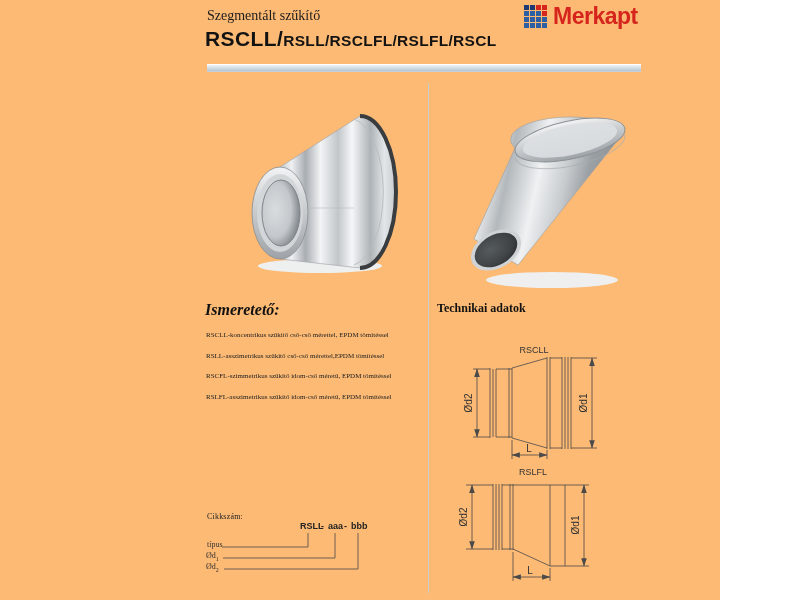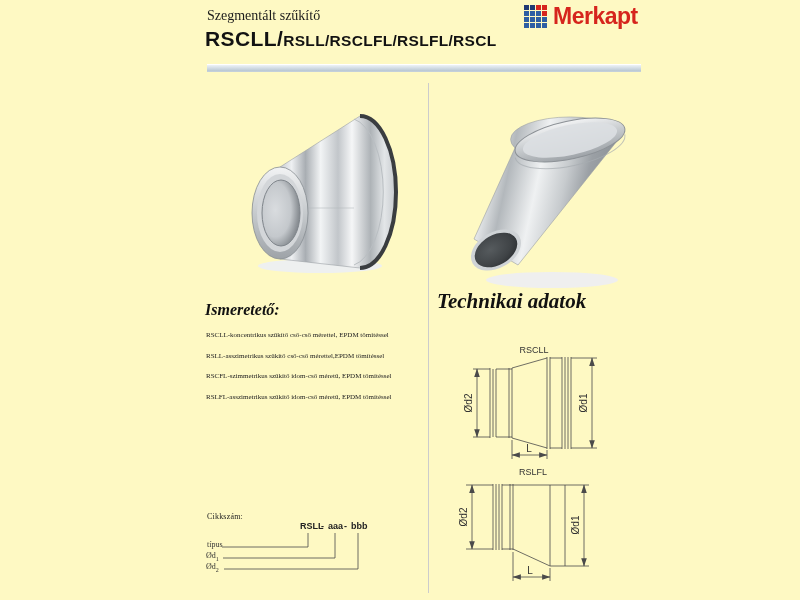--- a/index.html
+++ b/index.html
@@ -1,16 +1,16 @@
 <!DOCTYPE html>
 <html style="--brand_red: #d6251d; --navy: #203a72; --blue: #2e5fa3; --line: #4a4a4a; --bar_top: #eef3f7; --bar_bottom: #b9c7d3; --divider: #cccccc;"><head>
 <meta charset="utf-8">
 <style>
   html,body{margin:0;padding:0;background:#fff;}
-  .page{position:relative;width:800px;height:600px;background:#fef9c3;overflow:hidden;
+  .page{position:relative;width:720px;height:600px;background:#fdba74;overflow:hidden;
         font-family:"Liberation Serif",serif;color:#1a1a1a;}
 
   
   .subtitle{position:absolute;left:207px;top:8px;font-size:14px;color:#1b1b1b;}
   .title{position:absolute;left:205px;top:27px;font-family:"Liberation Sans",sans-serif;
          font-weight:800;color:#121212;white-space:nowrap;}
   .title .t-main{font-size:21px;letter-spacing:.4px;margin-top:48px;}
   .title .t-rest{font-size:15.5px;letter-spacing:.3px;margin-top:16px;}
   .logo{position:absolute;left:524px;top:3px;display:flex;align-items:center;gap:6px;}
   .logo-grid{display:grid;grid-template-columns:repeat(4,5px);grid-auto-rows:5px;gap:1px;}
@@ -42,21 +42,21 @@
   .ord-type{left:300px;text-align:center;} .ord-sep1{left:321px;} .ord-aaa{left:328px;}
   .ord-sep2{left:344px;} .ord-bbb{left:351px;}
   .ord-label{position:absolute;font-size:8px;color:#333;text-align:center;}
   .ord-label sub{font-size:6px;}
   .lab-tipus{left:207px;top:540px;}
   .lab-d1{left:206px;top:551px;}
   .lab-d2{left:206px;top:562px;}
   .ord-lines{position:absolute;left:205px;top:531px;}
 
   
-  .tech-heading{position:absolute;left:437px;top:289px;font-size:21px;font-weight:700;font-style:italic;color:#111;}
+  .tech-heading{position:absolute;left:437px;top:301px;font-size:12px;font-weight:700;color:#111;}
   .dwg1{position:absolute;left:452px;top:342px;}
   .dwg2{position:absolute;left:452px;top:464px;}
   .tln{stroke:var(--line,#4a4a4a);stroke-width:.8;fill:none;}
   .dim{stroke:var(--line,#4a4a4a);stroke-width:.8;fill:none;
        marker-start:url(#arr);marker-end:url(#arr);}
   .dimtxt{font-family:"Liberation Sans",sans-serif;font-size:10px;fill:#333;}
   .dwgtitle{font-family:"Liberation Sans",sans-serif;font-size:9px;fill:#333;}
 </style>
 </head>
 <body>

